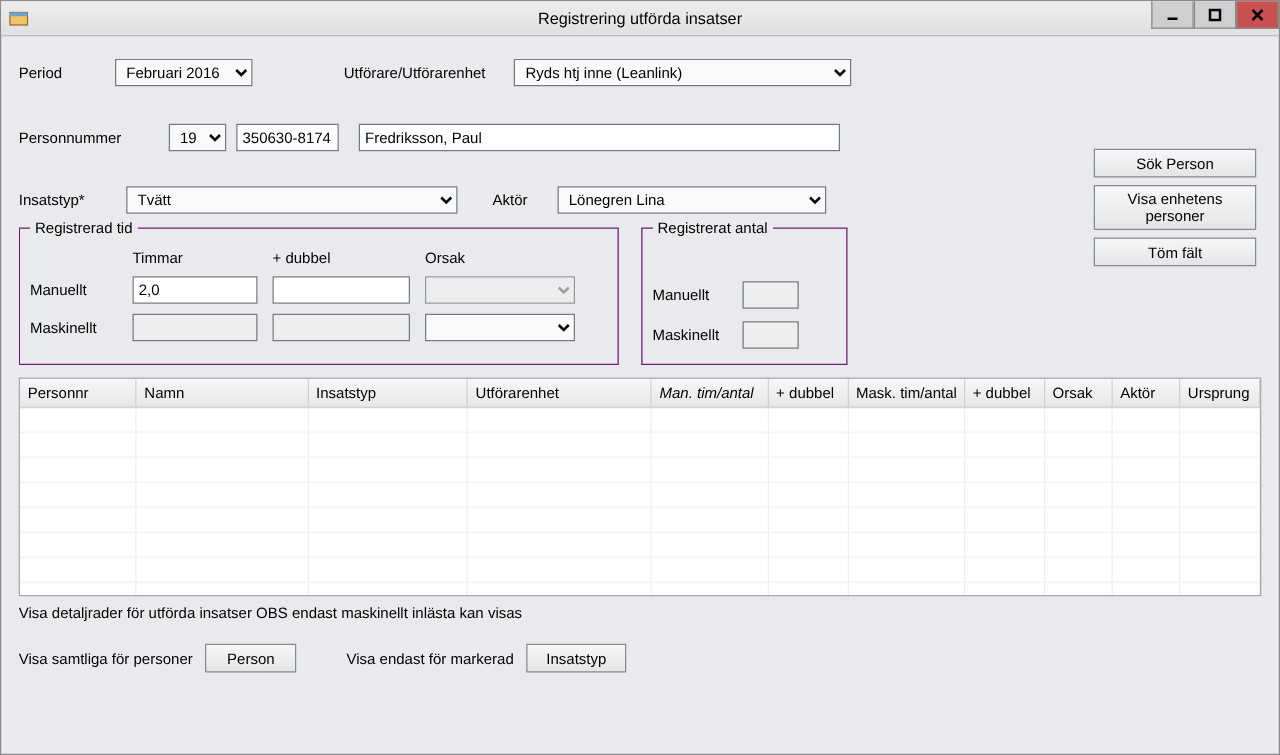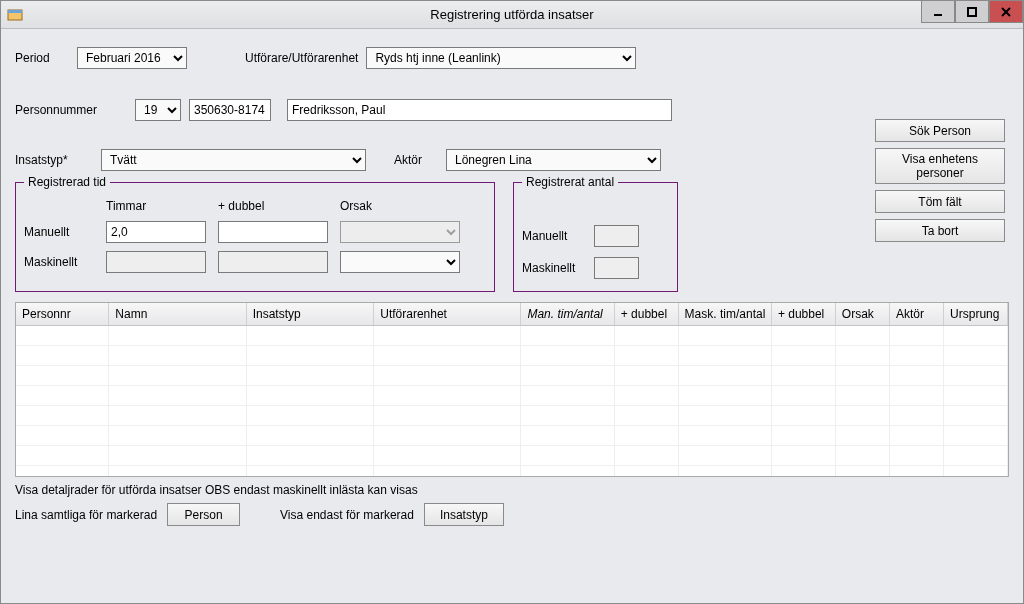--- a/index.html
+++ b/index.html
@@ -222,21 +222,21 @@
         <svg width="12" height="12">
             <line x1="2" y1="2" x2="10" y2="10" stroke="#000" stroke-width="2"></line>
             <line x1="10" y1="2" x2="2" y2="10" stroke="#000" stroke-width="2"></line>
           </svg>
       </div>
     </div>
   </div>
 
   <div class="content">
 
-    <div class="row" style="gap:8px; margin-bottom:30px;">
+    <div class="row" style="gap:23px; margin-bottom:30px;">
       <label class="lbl" style="width:54px;">Period</label>
       <select style="width:110px;">
         <option>Februari 2016</option>
       </select>
       <label class="lbl" style="margin-left:50px;">Utförare/Utförarenhet</label>
       <select style="width:270px;">
         <option>Ryds htj inne (Leanlink)</option>
       </select>
     </div>
 
@@ -257,21 +257,20 @@
       <label class="lbl" style="margin-left:18px; width:42px;">Aktör</label>
       <select style="width:215px;">
         <option>Lönegren Lina</option>
       </select>
     </div>
 
     <div class="side-buttons">
       <button class="btn">Sök Person</button>
       <button class="btn">Visa enhetens personer</button>
       <button class="btn">Töm fält</button>
-      <button class="btn">Ta bort</button>
     </div>
 
     <div class="time-container">
       <fieldset class="reg-tid">
         <legend>Registrerad tid</legend>
         <div class="time-grid">
           <span></span>
           <span class="col-header">Timmar</span>
           <span class="col-header">+ dubbel</span>
           <span class="col-header">Orsak</span>
@@ -417,23 +416,23 @@
             <div class="td" style="width: 95px;"></div>
             <div class="td" style="width: 65px;"></div>
             <div class="td" style="width: 55px;"></div>
             <div class="td" style="width: 55px;"></div>
             <div class="td" style="width: 65px;"></div>
           </div>
         </div>
     </div>
 
     <div class="detail-panel">
-      <div style="margin-bottom:6px;">Visa detaljrader för utförda insatser OBS endast maskinellt inlästa kan visas</div>
+      <div style="margin-bottom:18px;">Visa detaljrader för utförda insatser OBS endast maskinellt inlästa kan visas</div>
       <div class="row" style="gap:10px; margin-bottom:0;">
-        <label class="lbl">Lina samtliga för markerad</label>
+        <label class="lbl">Visa samtliga för personer</label>
         <button class="btn" style="width:73px;">Person</button>
         <label class="lbl" style="margin-left:30px;">Visa endast för markerad</label>
         <button class="btn" style="width:80px;">Insatstyp</button>
       </div>
     </div>
 
 
   </div>
 </div>
 

